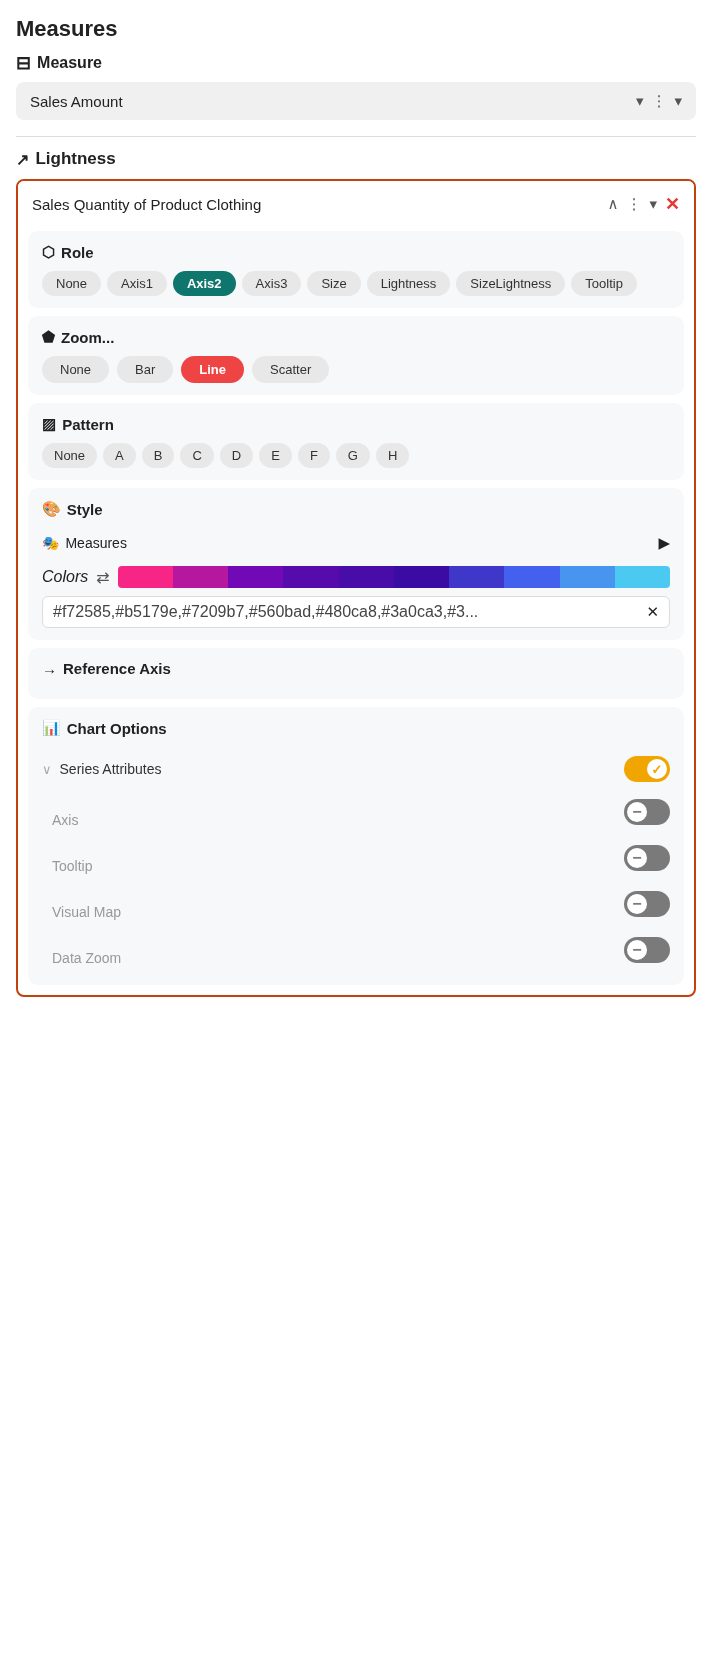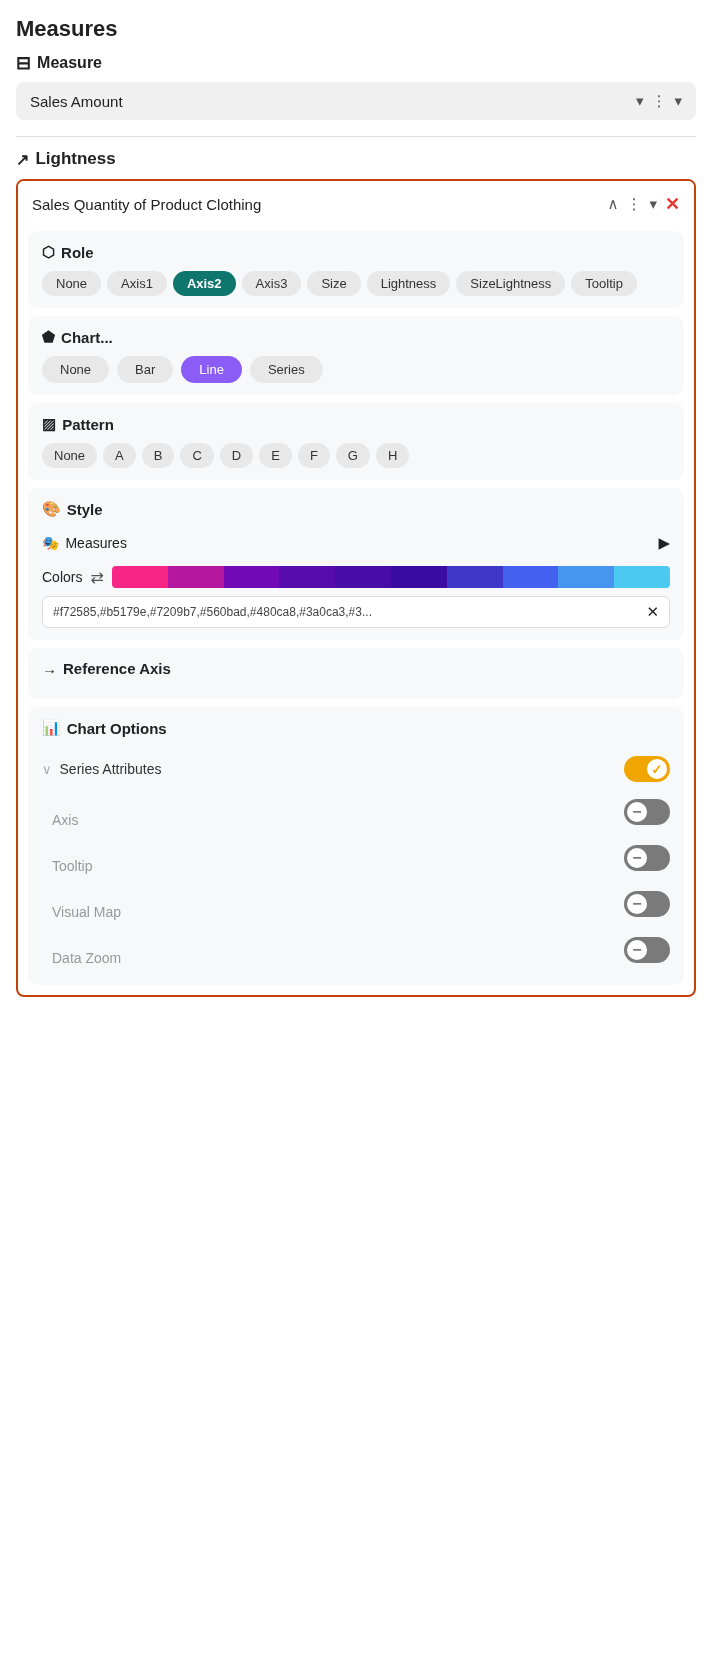--- a/index.html
+++ b/index.html
@@ -133,23 +133,23 @@
     .shape-btn {
       padding: 6px 18px;
       border-radius: 20px;
       border: none;
       background: #e8e8e8;
       font-size: 13px;
       color: #333;
       cursor: pointer;
     }
     .shape-btn.active {
-      background: #8b5cf6;
+      background: #ef4444;
       color: #fff;
-      font-weight: 400;
+      font-weight: 700;
     }
     .pattern-buttons {
       display: flex;
       gap: 6px;
       flex-wrap: wrap;
     }
     .pattern-btn {
       padding: 5px 12px;
       border-radius: 20px;
       border: none;
@@ -177,21 +177,22 @@
       gap: 6px;
       font-size: 14px;
     }
     .colors-row {
       display: flex;
       align-items: center;
       gap: 8px;
       margin: 8px 0;
     }
     .colors-label {
-      font-size: 14px;
+      font-size: 16px;
+      font-style: italic;
     }
     .colors-swap {
       font-size: 16px;
       color: #555;
       cursor: pointer;
     }
     .color-strip {
       display: flex;
       flex: 1;
       height: 22px;
@@ -205,21 +206,21 @@
       display: flex;
       align-items: center;
       background: #fff;
       border: 1px solid #ddd;
       border-radius: 6px;
       padding: 6px 10px;
       margin-top: 4px;
     }
     .colors-input-text {
       flex: 1;
-      font-size: 12px;
+      font-size: 16px;
       color: #444;
       overflow: hidden;
       text-overflow: ellipsis;
       white-space: nowrap;
     }
     .ref-line-section {
       background: #f7f8fa;
       margin: 4px 10px;
       border-radius: 10px;
       padding: 12px 14px;
@@ -393,27 +394,27 @@
         <button class="role-btn">Size</button>
         <button class="role-btn">Lightness</button>
         <button class="role-btn">SizeLightness</button>
         <button class="role-btn">Tooltip</button>
       </div>
     </div>
 
     <div class="card-section">
       <div class="card-section-title">
         <span>⬟</span>
-        <span>Chart...</span>
+        <span>Zoom...</span>
       </div>
       <div class="shape-buttons">
         <button class="shape-btn">None</button>
         <button class="shape-btn">Bar</button>
         <button class="shape-btn active">Line</button>
-        <button class="shape-btn">Series</button>
+        <button class="shape-btn">Scatter</button>
       </div>
     </div>
 
     <div class="card-section">
       <div class="card-section-title">
         <span>▨</span>
         <span>Pattern</span>
       </div>
       <div class="pattern-buttons">
         <button class="pattern-btn">None</button>

